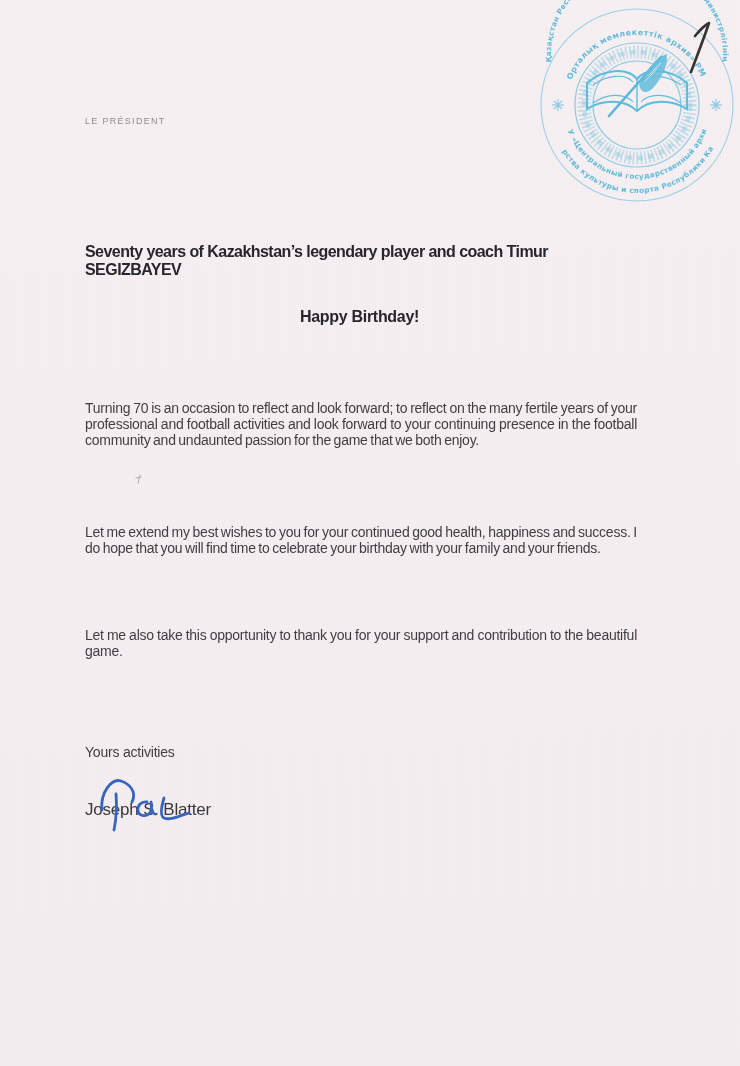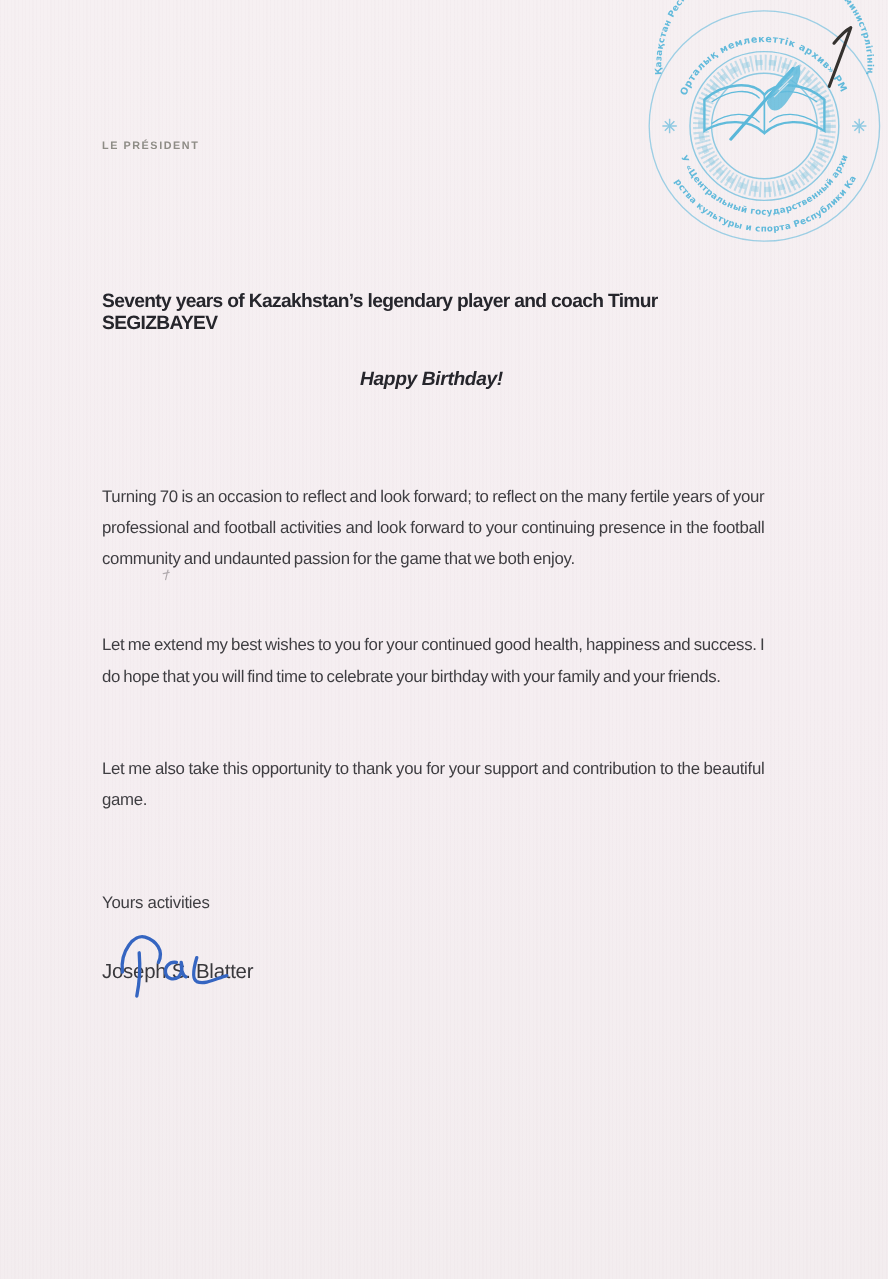--- a/index.html
+++ b/index.html
@@ -7,21 +7,21 @@
   .paper{
     position:relative;width:740px;height:1066px;
     background:
       repeating-linear-gradient(90deg, rgba(140,100,120,0.018) 0 1px, rgba(0,0,0,0) 1px 3px),
       linear-gradient(178deg,#f6f0f2 0%,#f5eef1 55%,#f3edef 100%);
     font-family:"Liberation Sans", sans-serif;
     color:#3f3e42;
   }
   .sender-title{
     position:absolute;left:85px;top:116px;
-    font-size:9px;letter-spacing:1.3px;color:#8e8c86;font-weight:700;
+    font-size:9px;letter-spacing:1.3px;color:#8e8c86;font-weight:400;
   }
   
   .fifa-wrap{position:absolute;left:552px;top:98px;z-index:2;}
   .fifa-word{
     font-family:"DejaVu Sans", sans-serif;
     font-size:44px;font-weight:700;letter-spacing:-3px;color:#8a7a43;
     transform:scaleX(.88);transform-origin:left top;line-height:1;
   }
   .fifa-tag{
     position:absolute;left:-17px;top:47px;width:190px;
@@ -33,25 +33,25 @@
   .stamp text{font-family:"DejaVu Sans", sans-serif;font-weight:700;}
   
   .hand-one{position:absolute;left:682px;top:14px;z-index:4;}
   
   .subject{
     position:absolute;left:85px;top:243px;width:560px;
     font-size:16px;font-weight:700;color:#26262c;letter-spacing:-0.55px;
   }
   .greeting{
     position:absolute;left:300px;top:308px;
-    font-size:16px;font-weight:700;color:#26262c;letter-spacing:-0.3px;font-style:italic;
+    font-size:16px;font-weight:700;color:#26262c;letter-spacing:-0.3px;
   }
   .para{
     position:absolute;left:85px;width:552px;margin:0;
-    font-size:14px;line-height:26px;color:#3f3e42;
+    font-size:14px;line-height:16px;color:#3f3e42;
     text-align:justify;letter-spacing:-0.25px;word-spacing:-1px;
   }
   .p1{top:400px;}
   .p2{top:524px;}
   .p3{top:627px;}
   .closing{position:absolute;left:85px;top:744px;font-size:14px;letter-spacing:-0.2px;}
   .signature{position:absolute;left:88px;top:772px;z-index:2;}
   .signer{position:absolute;left:85px;top:800px;font-size:17px;letter-spacing:-0.2px;color:#39383c;}
   .smudge{position:absolute;left:134px;top:472px;opacity:.75;}
 </style>

